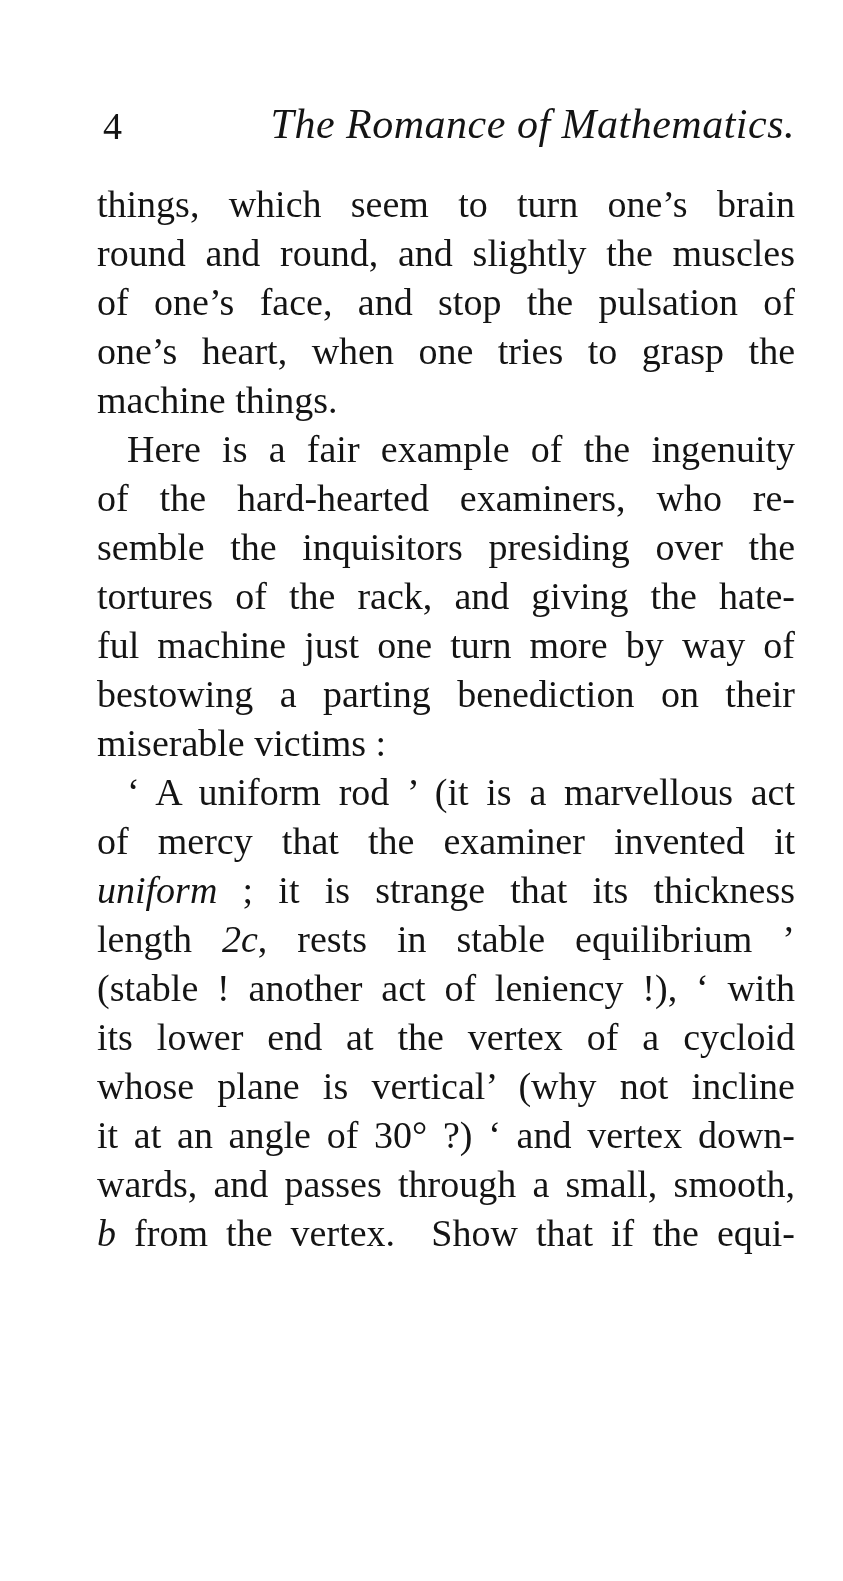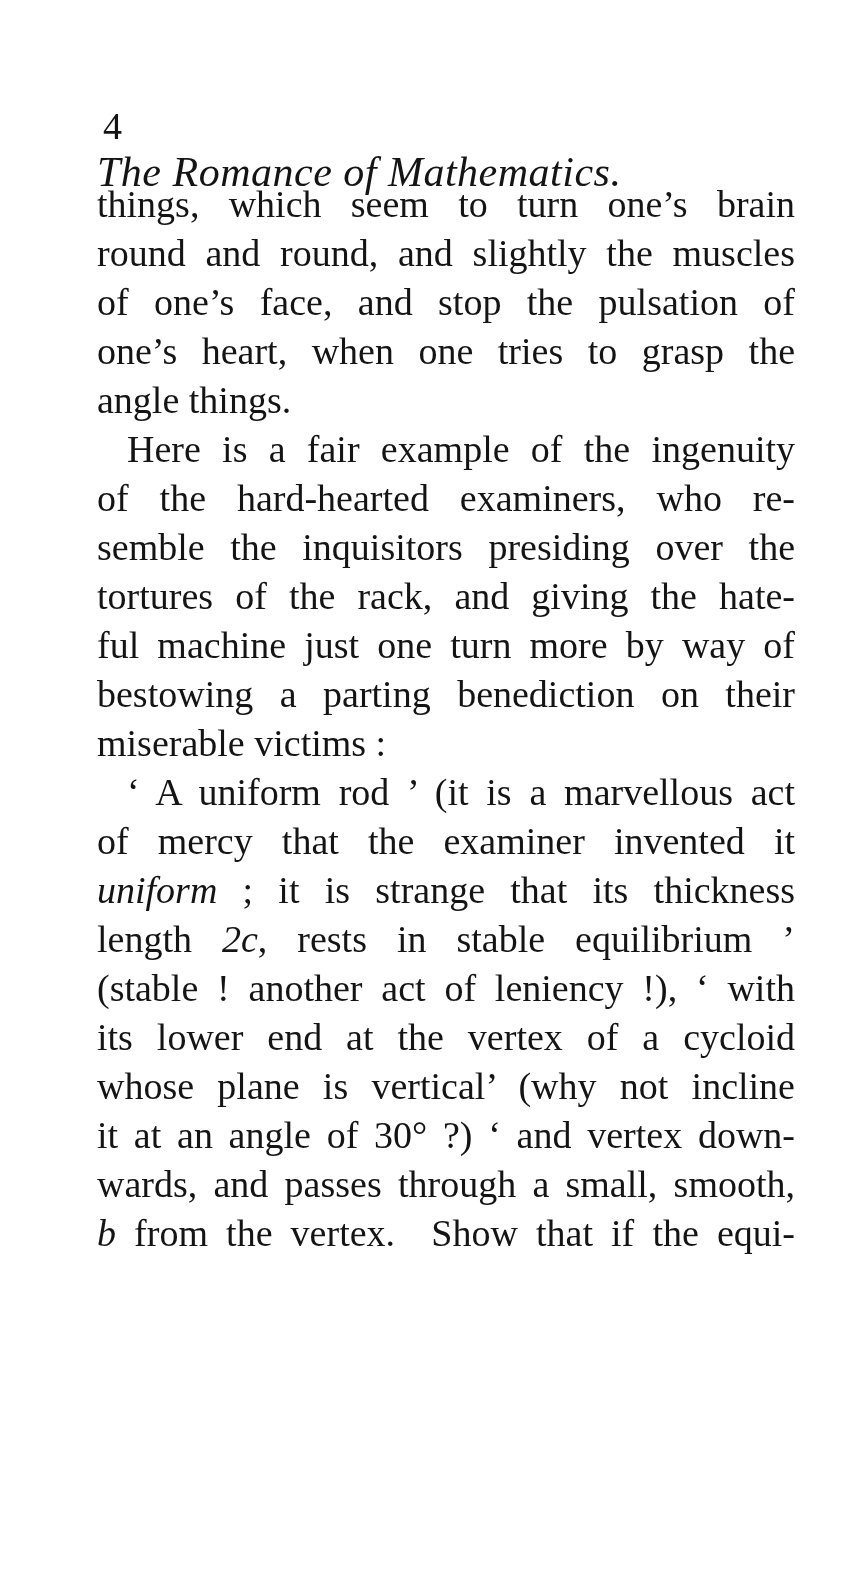--- a/index.html
+++ b/index.html
@@ -25,26 +25,25 @@
   }
   .page-number {
     position: absolute;
     left: 6px;
     top: 2px;
     font-size: 38px;
     line-height: 48px;
   }
   .running-title {
     display: block;
-    text-align: left;
+    text-align: right;
     font-style: italic;
     font-size: 42px;
     line-height: 48px;
     letter-spacing: 0.5px;
-    margin-top: 48px;
   }
   .page-body {
     position: absolute;
     top: 180px;
     left: 97px;
     width: 698px;
   }
   .line {
     height: 49px;
     line-height: 49px;
@@ -70,21 +69,21 @@
 <div class="page">
   <header class="page-header">
     <span class="page-number">4</span>
     <span class="running-title">The Romance of Mathematics.</span>
   </header>
   <main class="page-body">
       <div class="line"><span>things, which seem to turn one’s brain</span></div>
       <div class="line"><span>round and round, and slightly the muscles</span></div>
       <div class="line"><span>of one’s face, and stop the pulsation of</span></div>
       <div class="line"><span>one’s heart, when one tries to grasp the</span></div>
-      <div class="line last-left"><span>angle things.</span></div>
+      <div class="line last-left"><span>machine things.</span></div>
       <div class="line indent"><span>Here is a fair example of the ingenuity</span></div>
       <div class="line"><span>of the hard-hearted examiners, who re-</span></div>
       <div class="line"><span>semble the inquisitors presiding over the</span></div>
       <div class="line"><span>tortures of the rack, and giving the hate-</span></div>
       <div class="line"><span>ful machine just one turn more by way of</span></div>
       <div class="line"><span>bestowing a parting benediction on their</span></div>
       <div class="line last-left"><span>miserable victims :</span></div>
       <div class="line indent"><span>‘ A uniform rod ’ (it is a marvellous act</span></div>
       <div class="line"><span>of mercy that the examiner invented it</span></div>
       <div class="line"><i>uniform</i><span> ; it is strange that its thickness</span></div>

